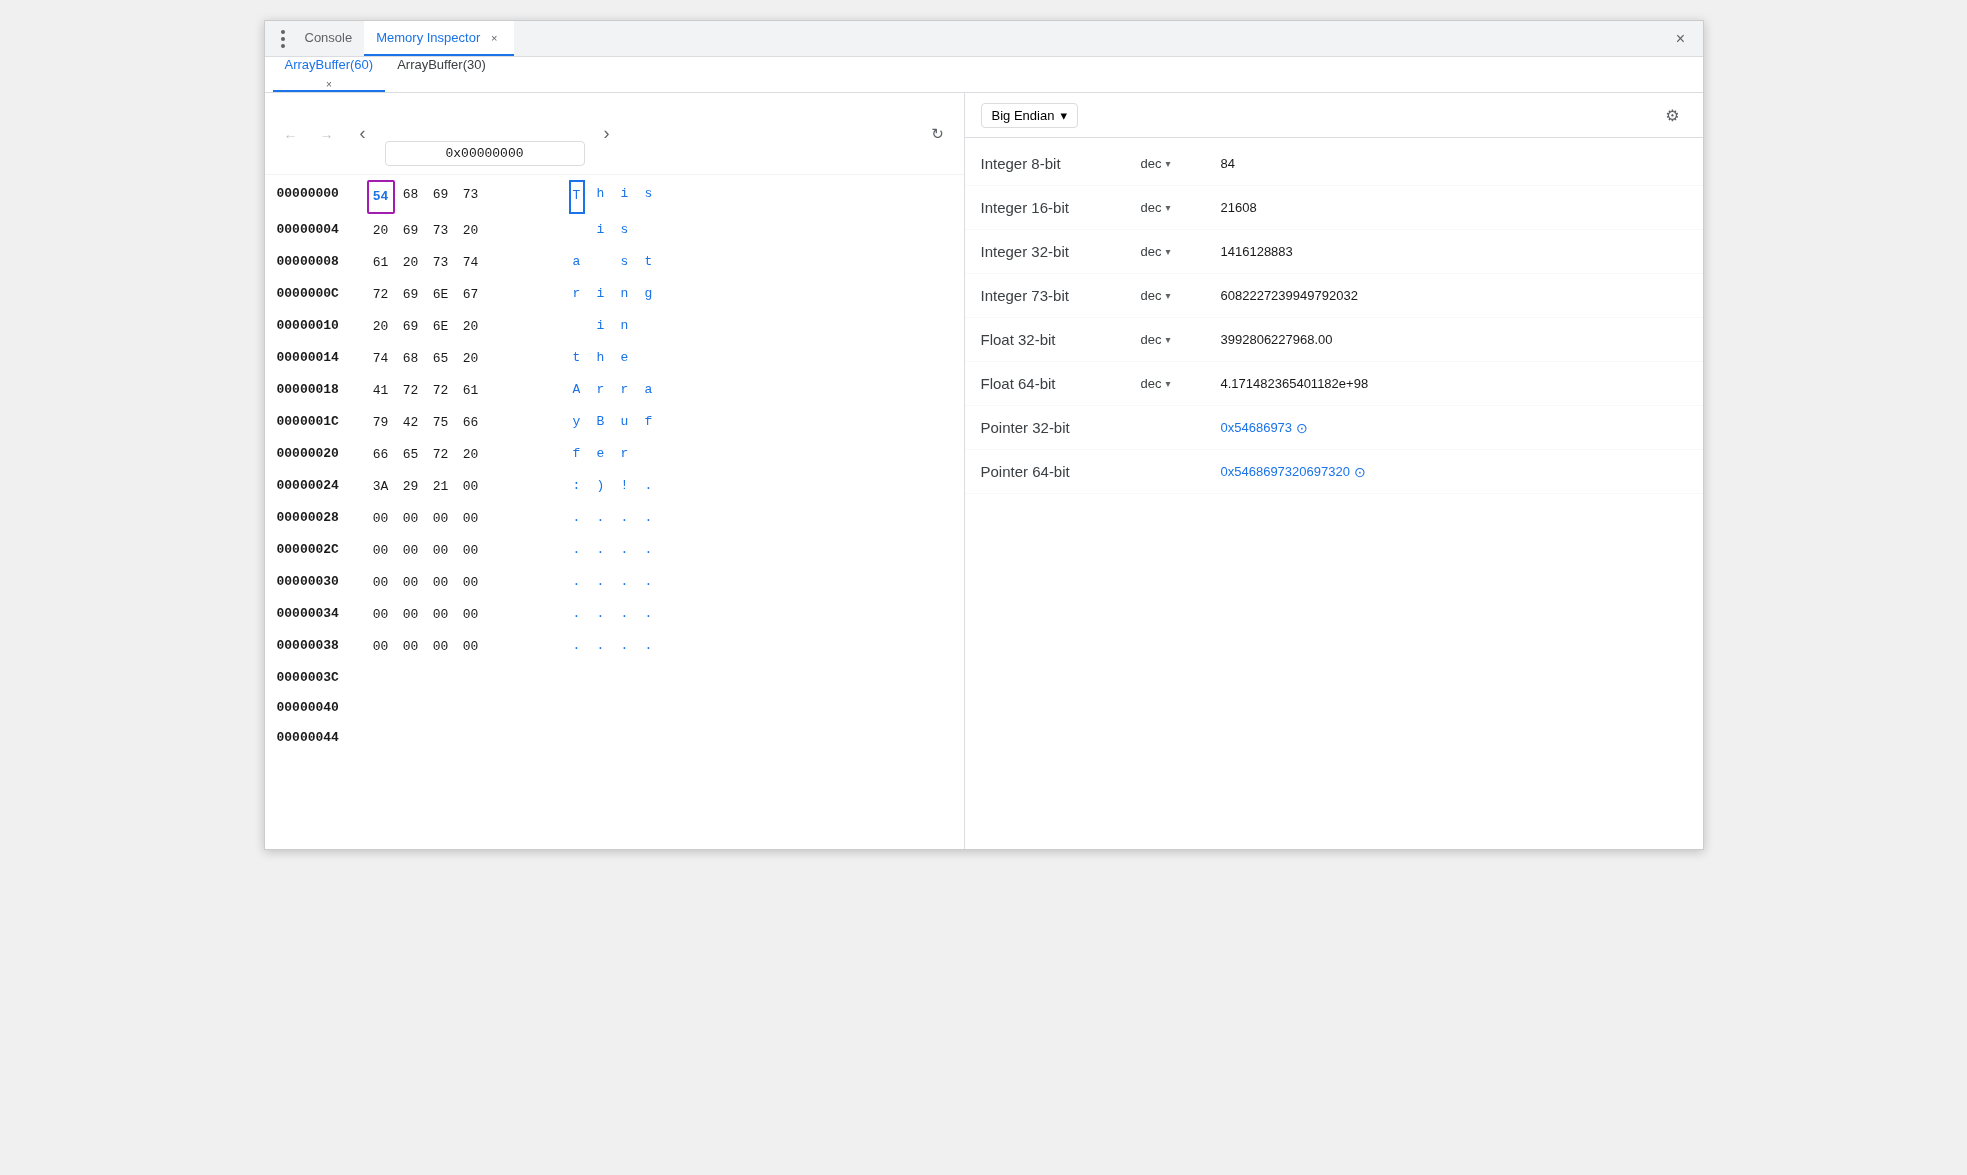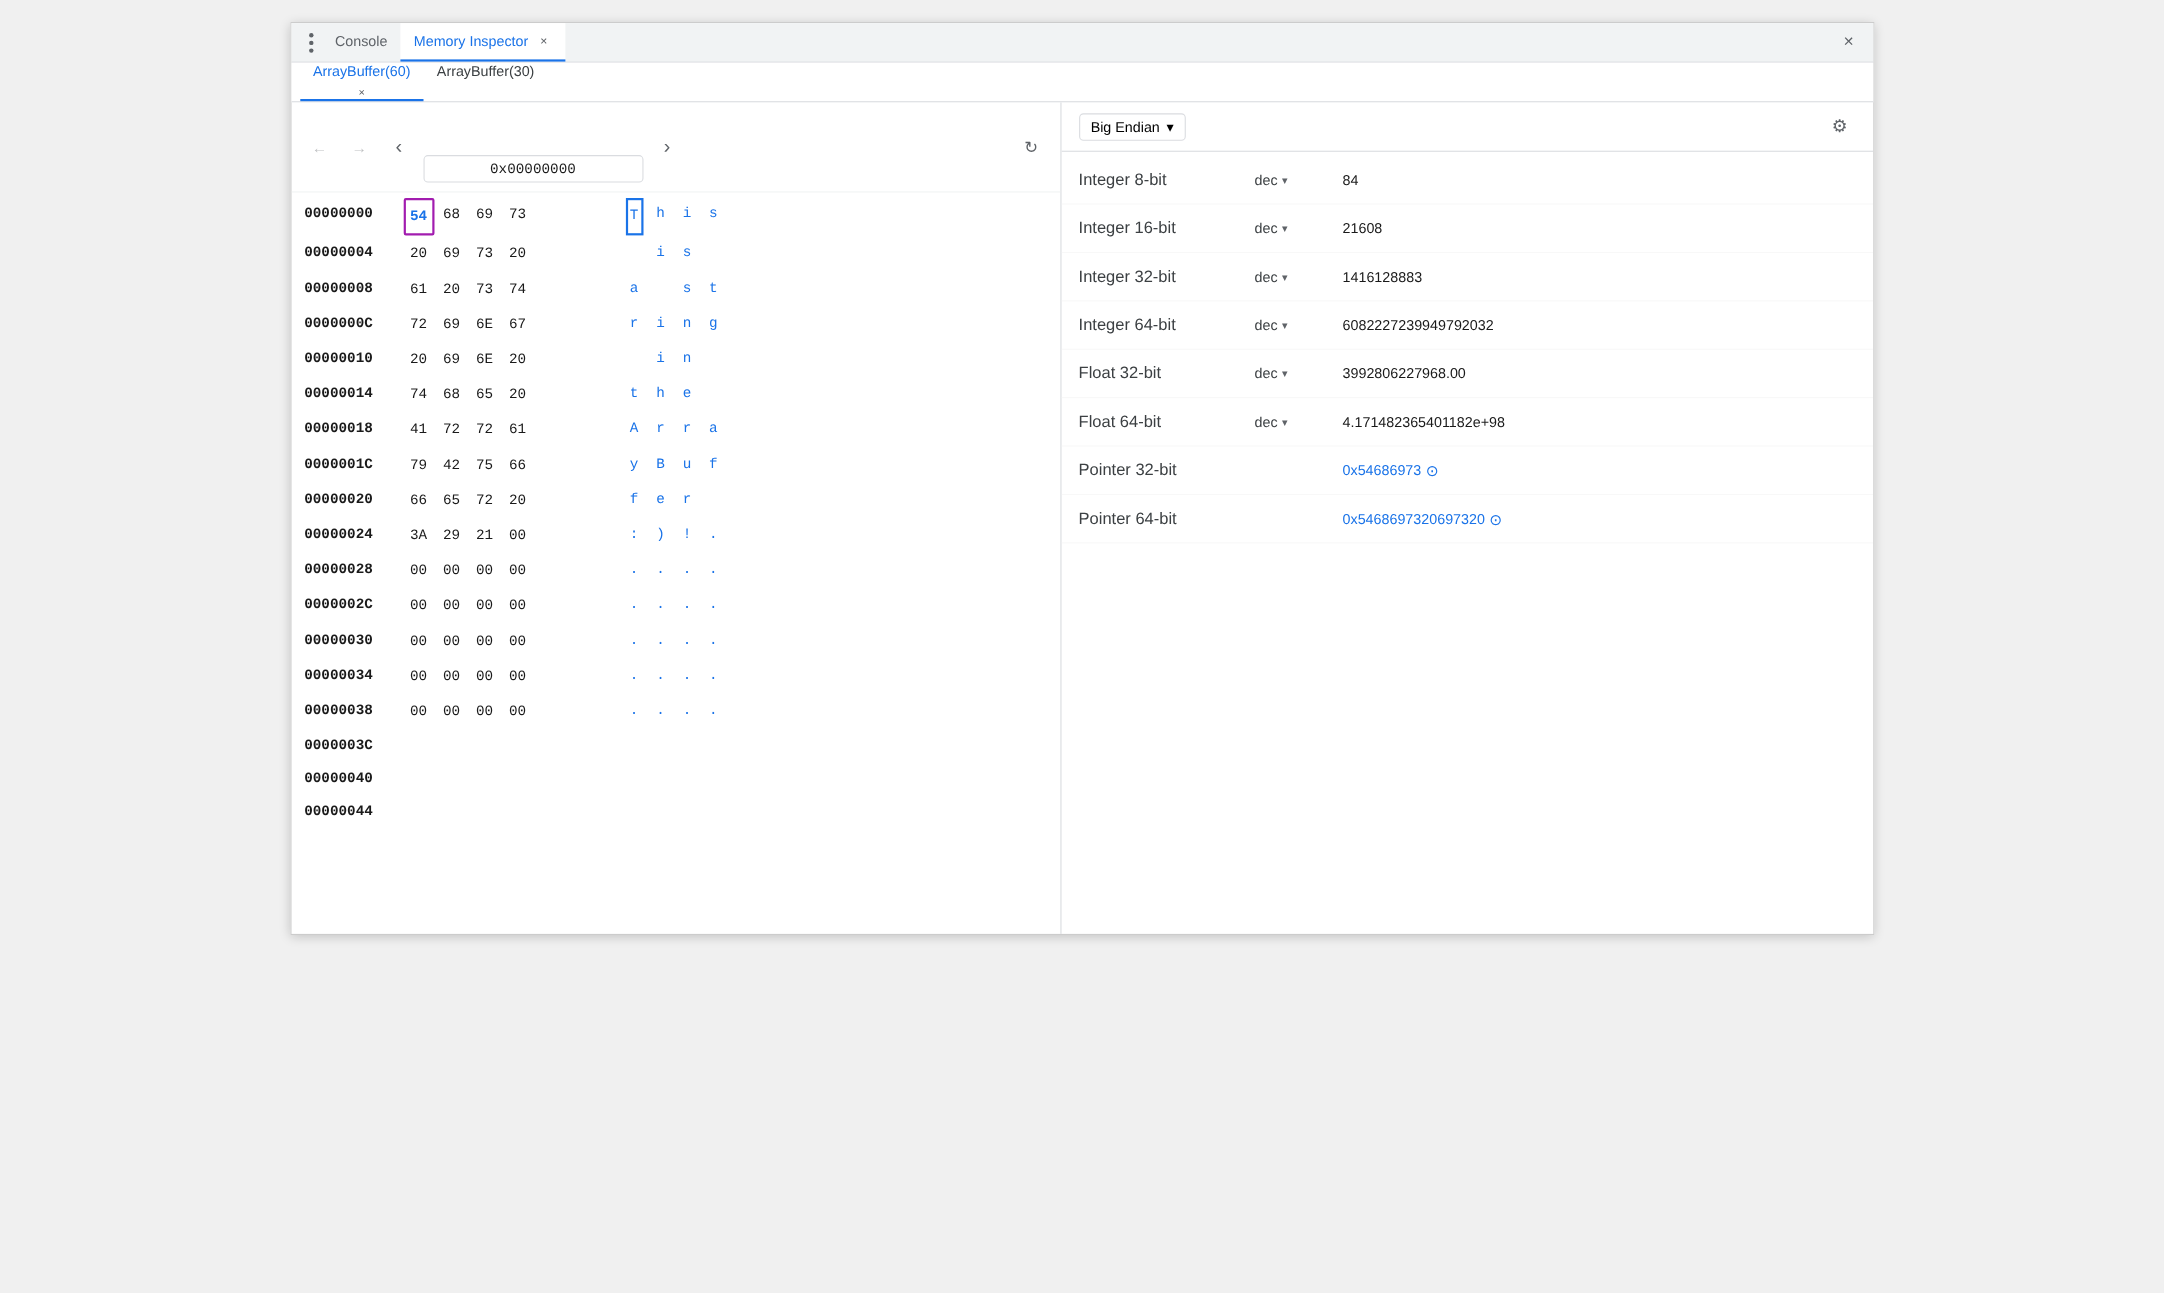--- a/index.html
+++ b/index.html
@@ -694,21 +694,21 @@
           </div>
           <div class="value-row">
             <div class="value-label">Integer 32-bit</div>
             <div class="value-format">
               <span>dec</span>
               <span class="format-arrow">▾</span>
             </div>
             <div class="value-data">1416128883</div>
           </div>
           <div class="value-row">
-            <div class="value-label">Integer 64-bit</div>
+            <div class="value-label">Integer 73-bit</div>
             <div class="value-format">
               <span>dec</span>
               <span class="format-arrow">▾</span>
             </div>
             <div class="value-data">6082227239949792032</div>
           </div>
           <div class="value-row">
             <div class="value-label">Float 32-bit</div>
             <div class="value-format">
               <span>dec</span>

